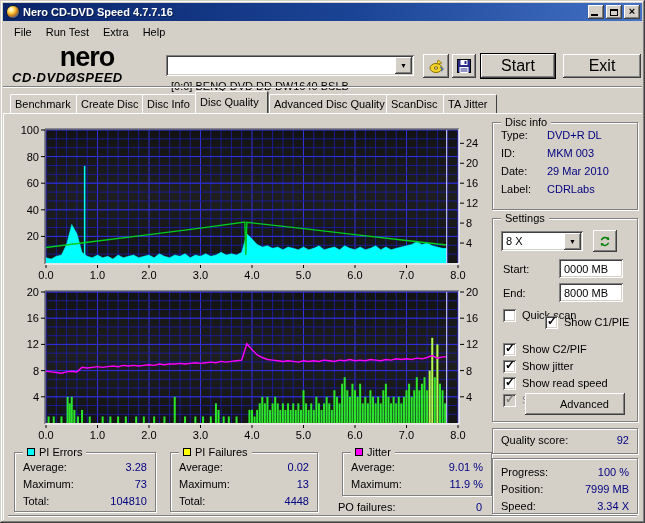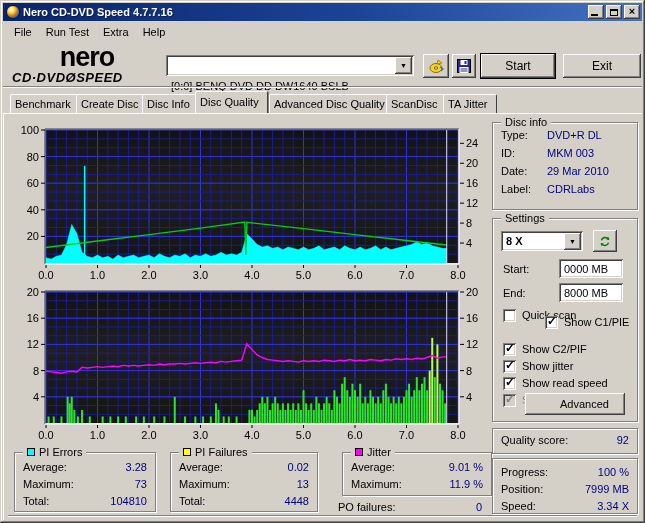--- a/index.html
+++ b/index.html
@@ -36,21 +36,21 @@
     box-shadow:inset 1px 1px 0 #808080,inset -1px -1px 0 #fff,inset 2px 2px 0 #404040,inset -2px -2px 0 #d4d0c8;
     display:flex;align-items:center;}
   .combo .val{flex:1;padding:0 5px;white-space:nowrap;overflow:hidden;margin-top:40px;}
   .combo .drop,.combo2 .drop{width:17px;height:17px;margin-right:2px;background:#d4d0c8;
     box-shadow:inset -1px -1px 0 #404040,inset 1px 1px 0 #fff,inset -2px -2px 0 #808080;
     display:flex;align-items:center;justify-content:center;font-size:7px;color:#000;}
   .toolbtn{position:absolute;top:54px;height:24px;background:#d4d0c8;border:none;
     box-shadow:inset -1px -1px 0 #404040,inset 1px 1px 0 #fff,inset -2px -2px 0 #808080;
     display:flex;align-items:center;justify-content:center;}
   .pushbtn{position:absolute;top:54px;height:24px;background:#d4d0c8;border:none;
-    font-family:"Liberation Sans",sans-serif;font-size:12px;
+    font-family:"Liberation Sans",sans-serif;font-size:16px;
     box-shadow:inset -1px -1px 0 #404040,inset 1px 1px 0 #fff,inset -2px -2px 0 #808080;}
   .pushbtn.default{box-shadow:0 0 0 1px #000,inset -1px -1px 0 #404040,inset 1px 1px 0 #fff,inset -2px -2px 0 #808080;}
   .toolsep{position:absolute;left:3px;top:86px;right:3px;height:2px;border-top:1px solid #808080;border-bottom:1px solid #fff;}
   
   .tabs{position:absolute;left:8px;top:91px;right:3px;height:22px;}
   .tab{position:absolute;top:3px;height:19px;background:#d4d0c8;padding:3px 8px 0 4px;
     border-top:1px solid #fff;border-left:1px solid #fff;border-right:1px solid #404040;
     border-top-left-radius:2px;border-top-right-radius:2px;white-space:nowrap;}
   .tab.active{top:0;height:22px;z-index:5;padding-top:4px;box-shadow:1px 0 0 #808080;}
   .tabpage{position:absolute;left:3px;top:113px;right:3px;bottom:3px;
@@ -65,21 +65,21 @@
   .rows{position:absolute;left:8px;right:8px;top:8px;}
   .row{display:flex;justify-content:space-between;margin-bottom:5px;}
   .row .lbl{color:#000;}
   .row .val{color:#000080;text-align:right;}
   .infork{display:flex;margin-bottom:6px;}
   .infork .lbl{width:46px;}
   .infork .val{color:#000080;}
   
   .combo2{position:absolute;width:82px;height:20px;background:#fff;
     box-shadow:inset 1px 1px 0 #808080,inset -1px -1px 0 #fff,inset 2px 2px 0 #404040,inset -2px -2px 0 #d4d0c8;
-    display:flex;align-items:center;font-weight:bold;}
+    display:flex;align-items:center;}
   .combo2 .val{flex:1;padding:0 5px;}
   .smallbtn{position:absolute;width:24px;height:22px;background:#d4d0c8;border:none;
     box-shadow:inset -1px -1px 0 #404040,inset 1px 1px 0 #fff,inset -2px -2px 0 #808080;
     display:flex;align-items:center;justify-content:center;}
   .field{position:absolute;width:64px;height:19px;background:#fff;color:#000;
     box-shadow:inset 1px 1px 0 #808080,inset -1px -1px 0 #fff,inset 2px 2px 0 #404040,inset -2px -2px 0 #d4d0c8;
     display:flex;align-items:center;padding:0 5px;}
   .cbrow{position:absolute;left:10px;display:flex;align-items:flex-start;gap:6px;height:14px;}
   .cbbox{width:13px;height:13px;background:#fff;position:relative;
     box-shadow:inset 1px 1px 0 #808080,inset -1px -1px 0 #fff,inset 2px 2px 0 #404040,inset -2px -2px 0 #d4d0c8;}

